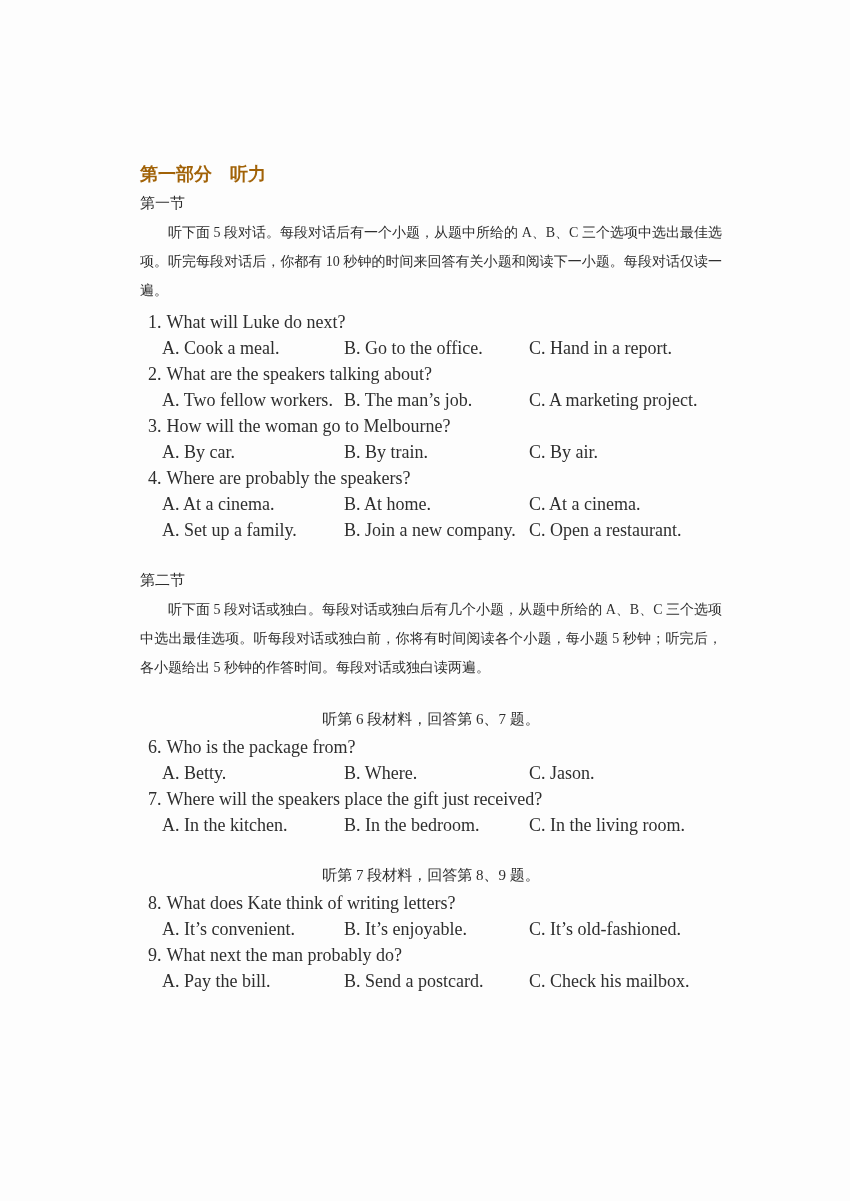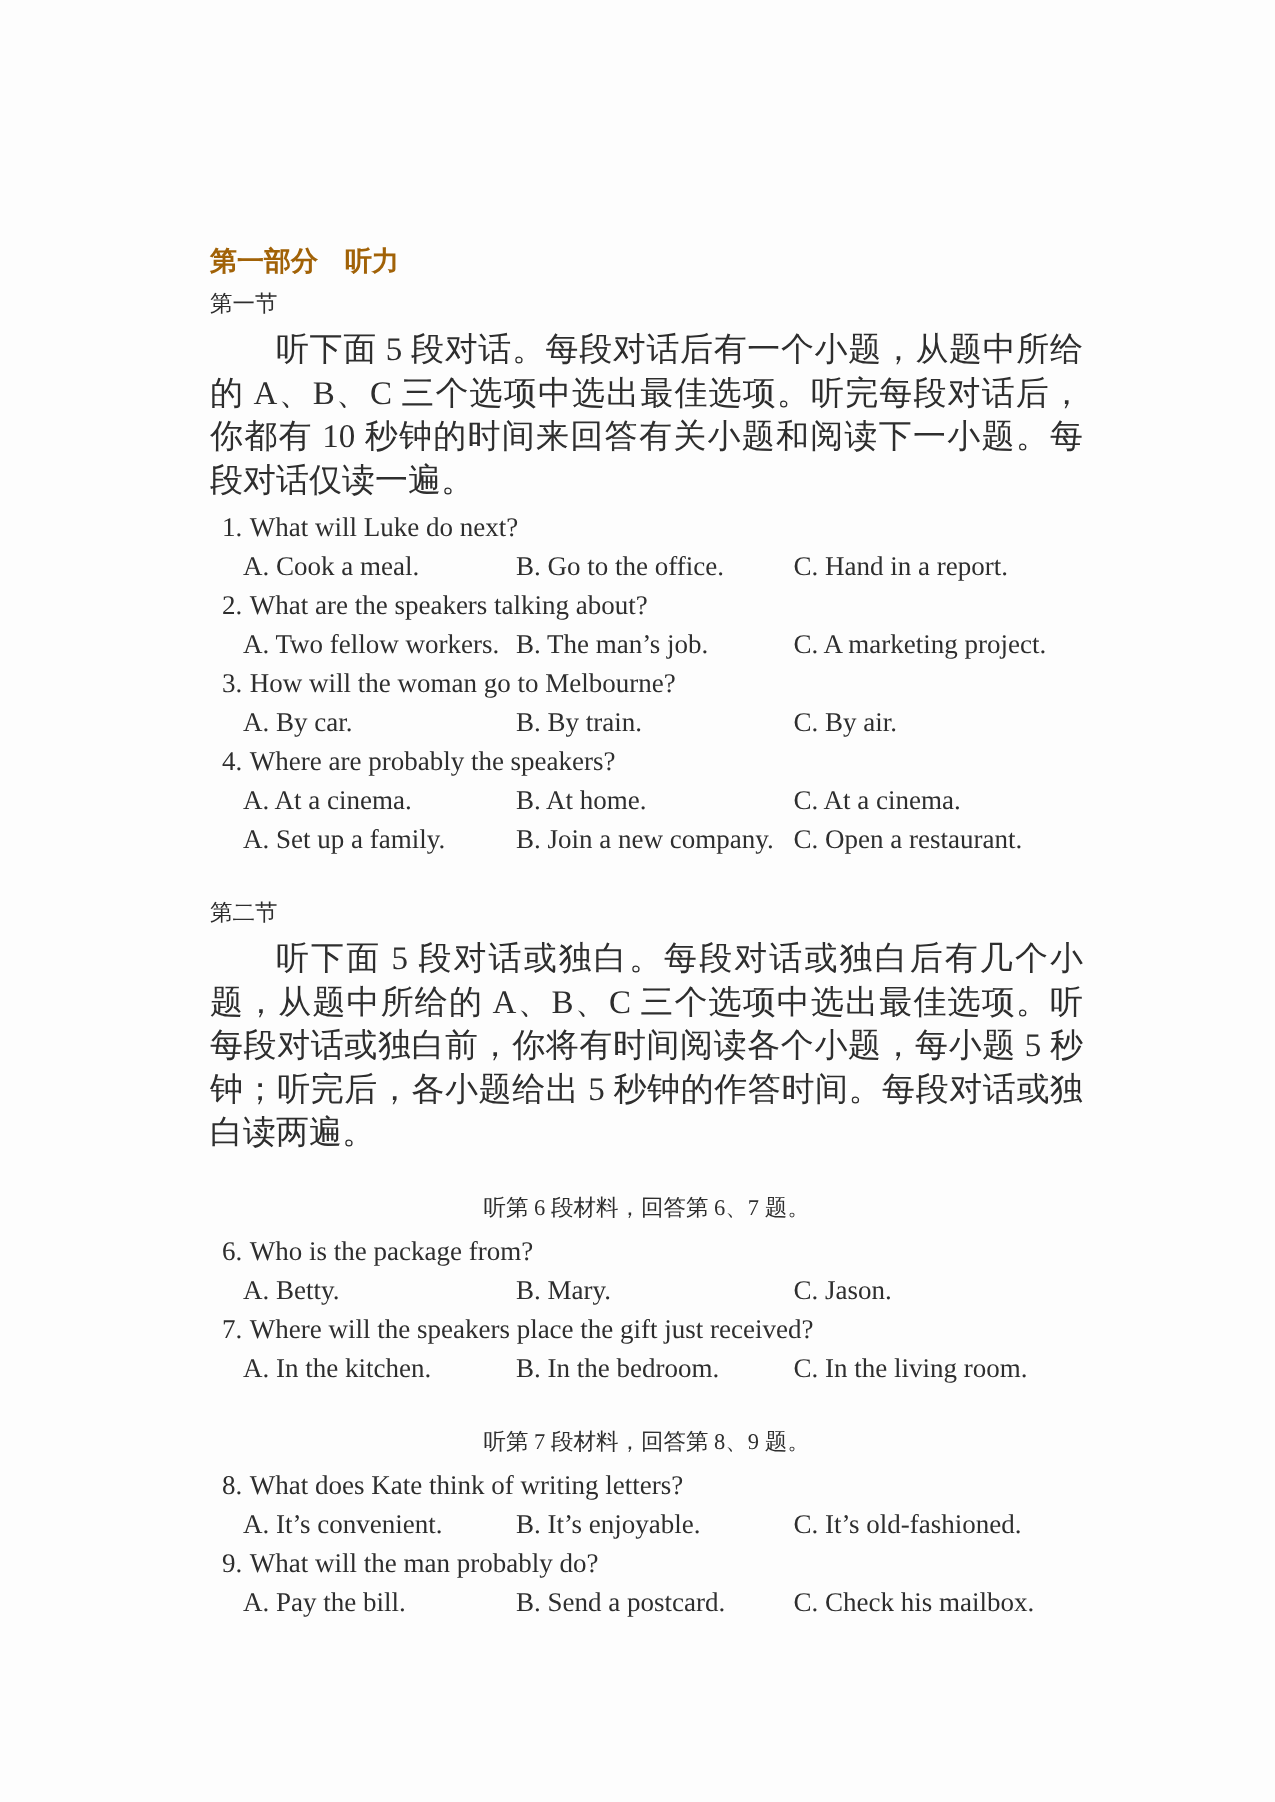--- a/index.html
+++ b/index.html
@@ -28,21 +28,21 @@
     line-height: 22px;
     margin: 0 0 7px 0;
     color: #a16207;
   }
   .section-title {
     font-size: 15px;
     line-height: 22px;
     margin: 0 0 4px 0;
   }
   .instructions {
-    font-size: 22px;
+    font-size: 14px;
     line-height: 29px;
     text-align: justify;
     text-indent: 2em;
     margin: 0 0 4px 0;
   }
   .question {
     font-size: 18px;
   }
   .q-line {
     padding-left: 8px;
@@ -126,21 +126,21 @@
 
     <div class="section-title section2-gap">第二节</div>
     <p class="instructions">听下面 5 段对话或独白。每段对话或独白后有几个小题，从题中所给的 A、B、C 三个选项中选出最佳选项。听每段对话或独白前，你将有时间阅读各个小题，每小题 5 秒钟；听完后，各小题给出 5 秒钟的作答时间。每段对话或独白读两遍。</p>
 
     <div class="group-intro">听第 6 段材料，回答第 6、7 题。</div>
 
     <div class="question">
       <div class="q-line"><span class="q-num">6.</span><span>Who is the package from?</span></div>
       <div class="opts">
         <span>A. Betty.</span>
-        <span>B. Mary.</span>
+        <span>B. Where.</span>
         <span>C. Jason.</span>
       </div>
     </div>
 
     <div class="question">
       <div class="q-line"><span class="q-num">7.</span><span>Where will the speakers place the gift just received?</span></div>
       <div class="opts">
         <span>A. In the kitchen.</span>
         <span>B. In the bedroom.</span>
         <span>C. In the living room.</span>
@@ -152,21 +152,21 @@
     <div class="question">
       <div class="q-line"><span class="q-num">8.</span><span>What does Kate think of writing letters?</span></div>
       <div class="opts">
         <span>A. It’s convenient.</span>
         <span>B. It’s enjoyable.</span>
         <span>C. It’s old-fashioned.</span>
       </div>
     </div>
 
     <div class="question">
-      <div class="q-line"><span class="q-num">9.</span><span>What will the man probably do?</span></div>
+      <div class="q-line"><span class="q-num">9.</span><span>What next the man probably do?</span></div>
       <div class="opts">
         <span>A. Pay the bill.</span>
         <span>B. Send a postcard.</span>
         <span>C. Check his mailbox.</span>
       </div>
     </div>
 
   </div>
 </div>
 

